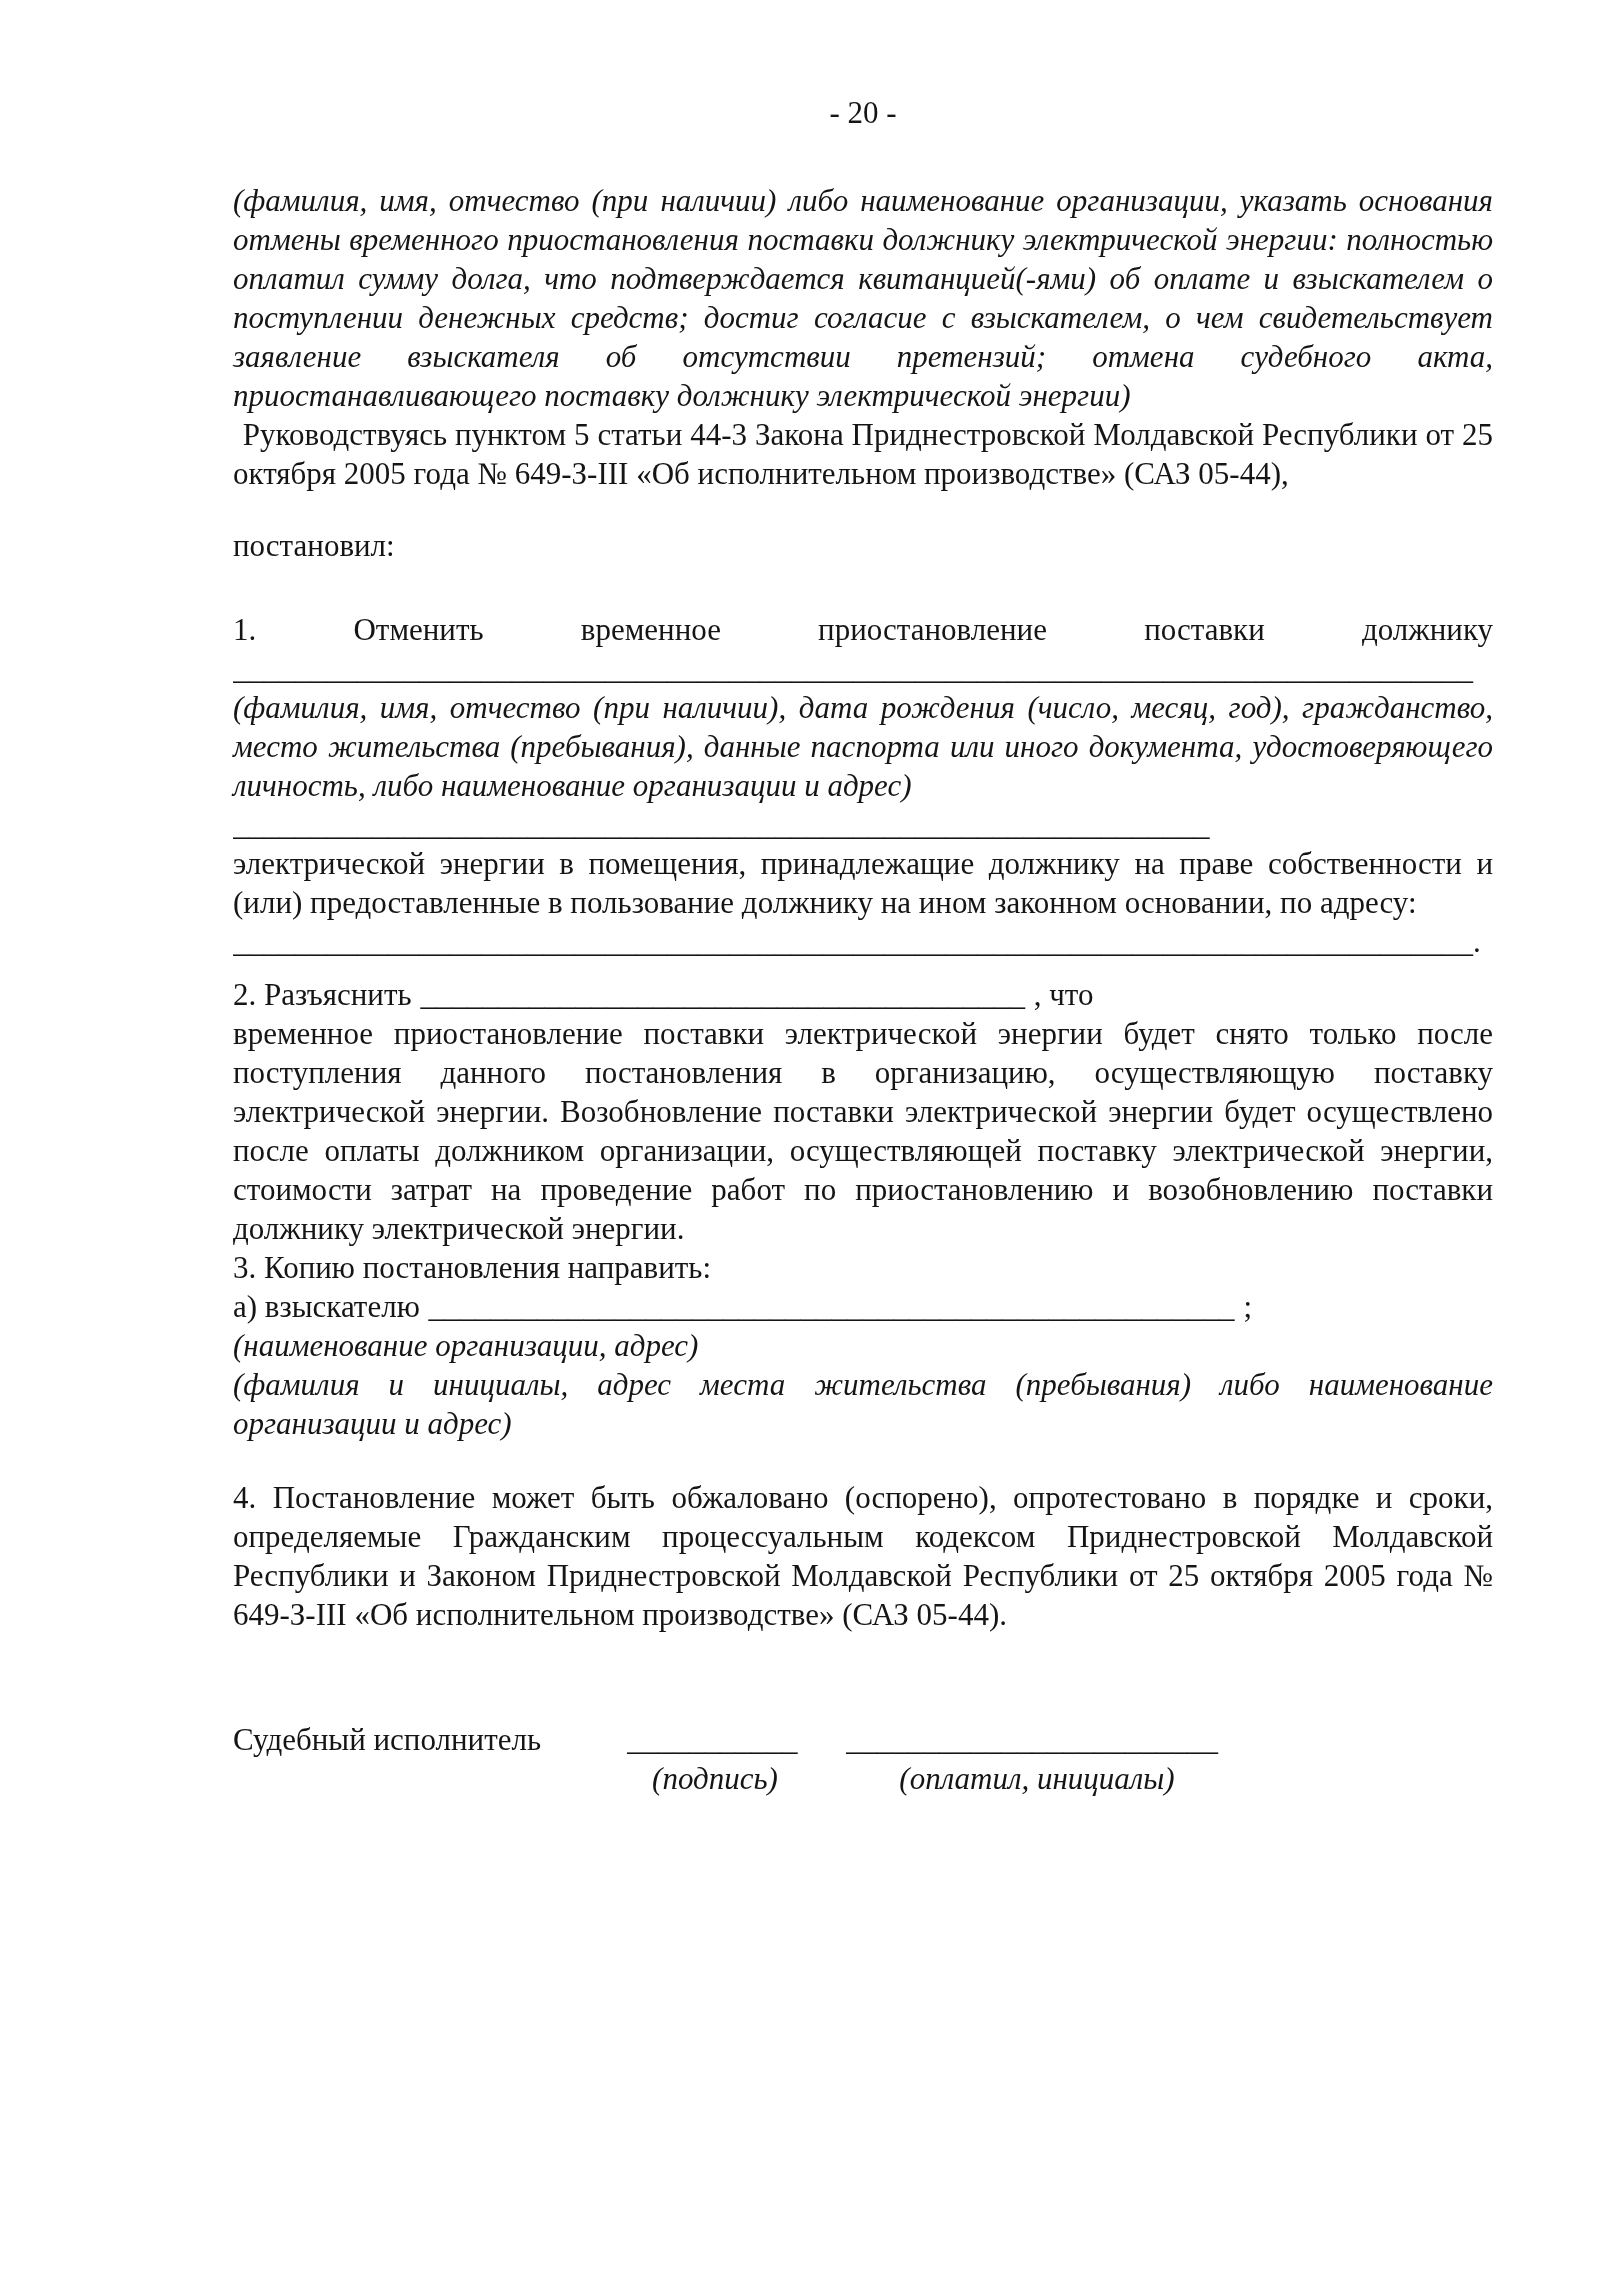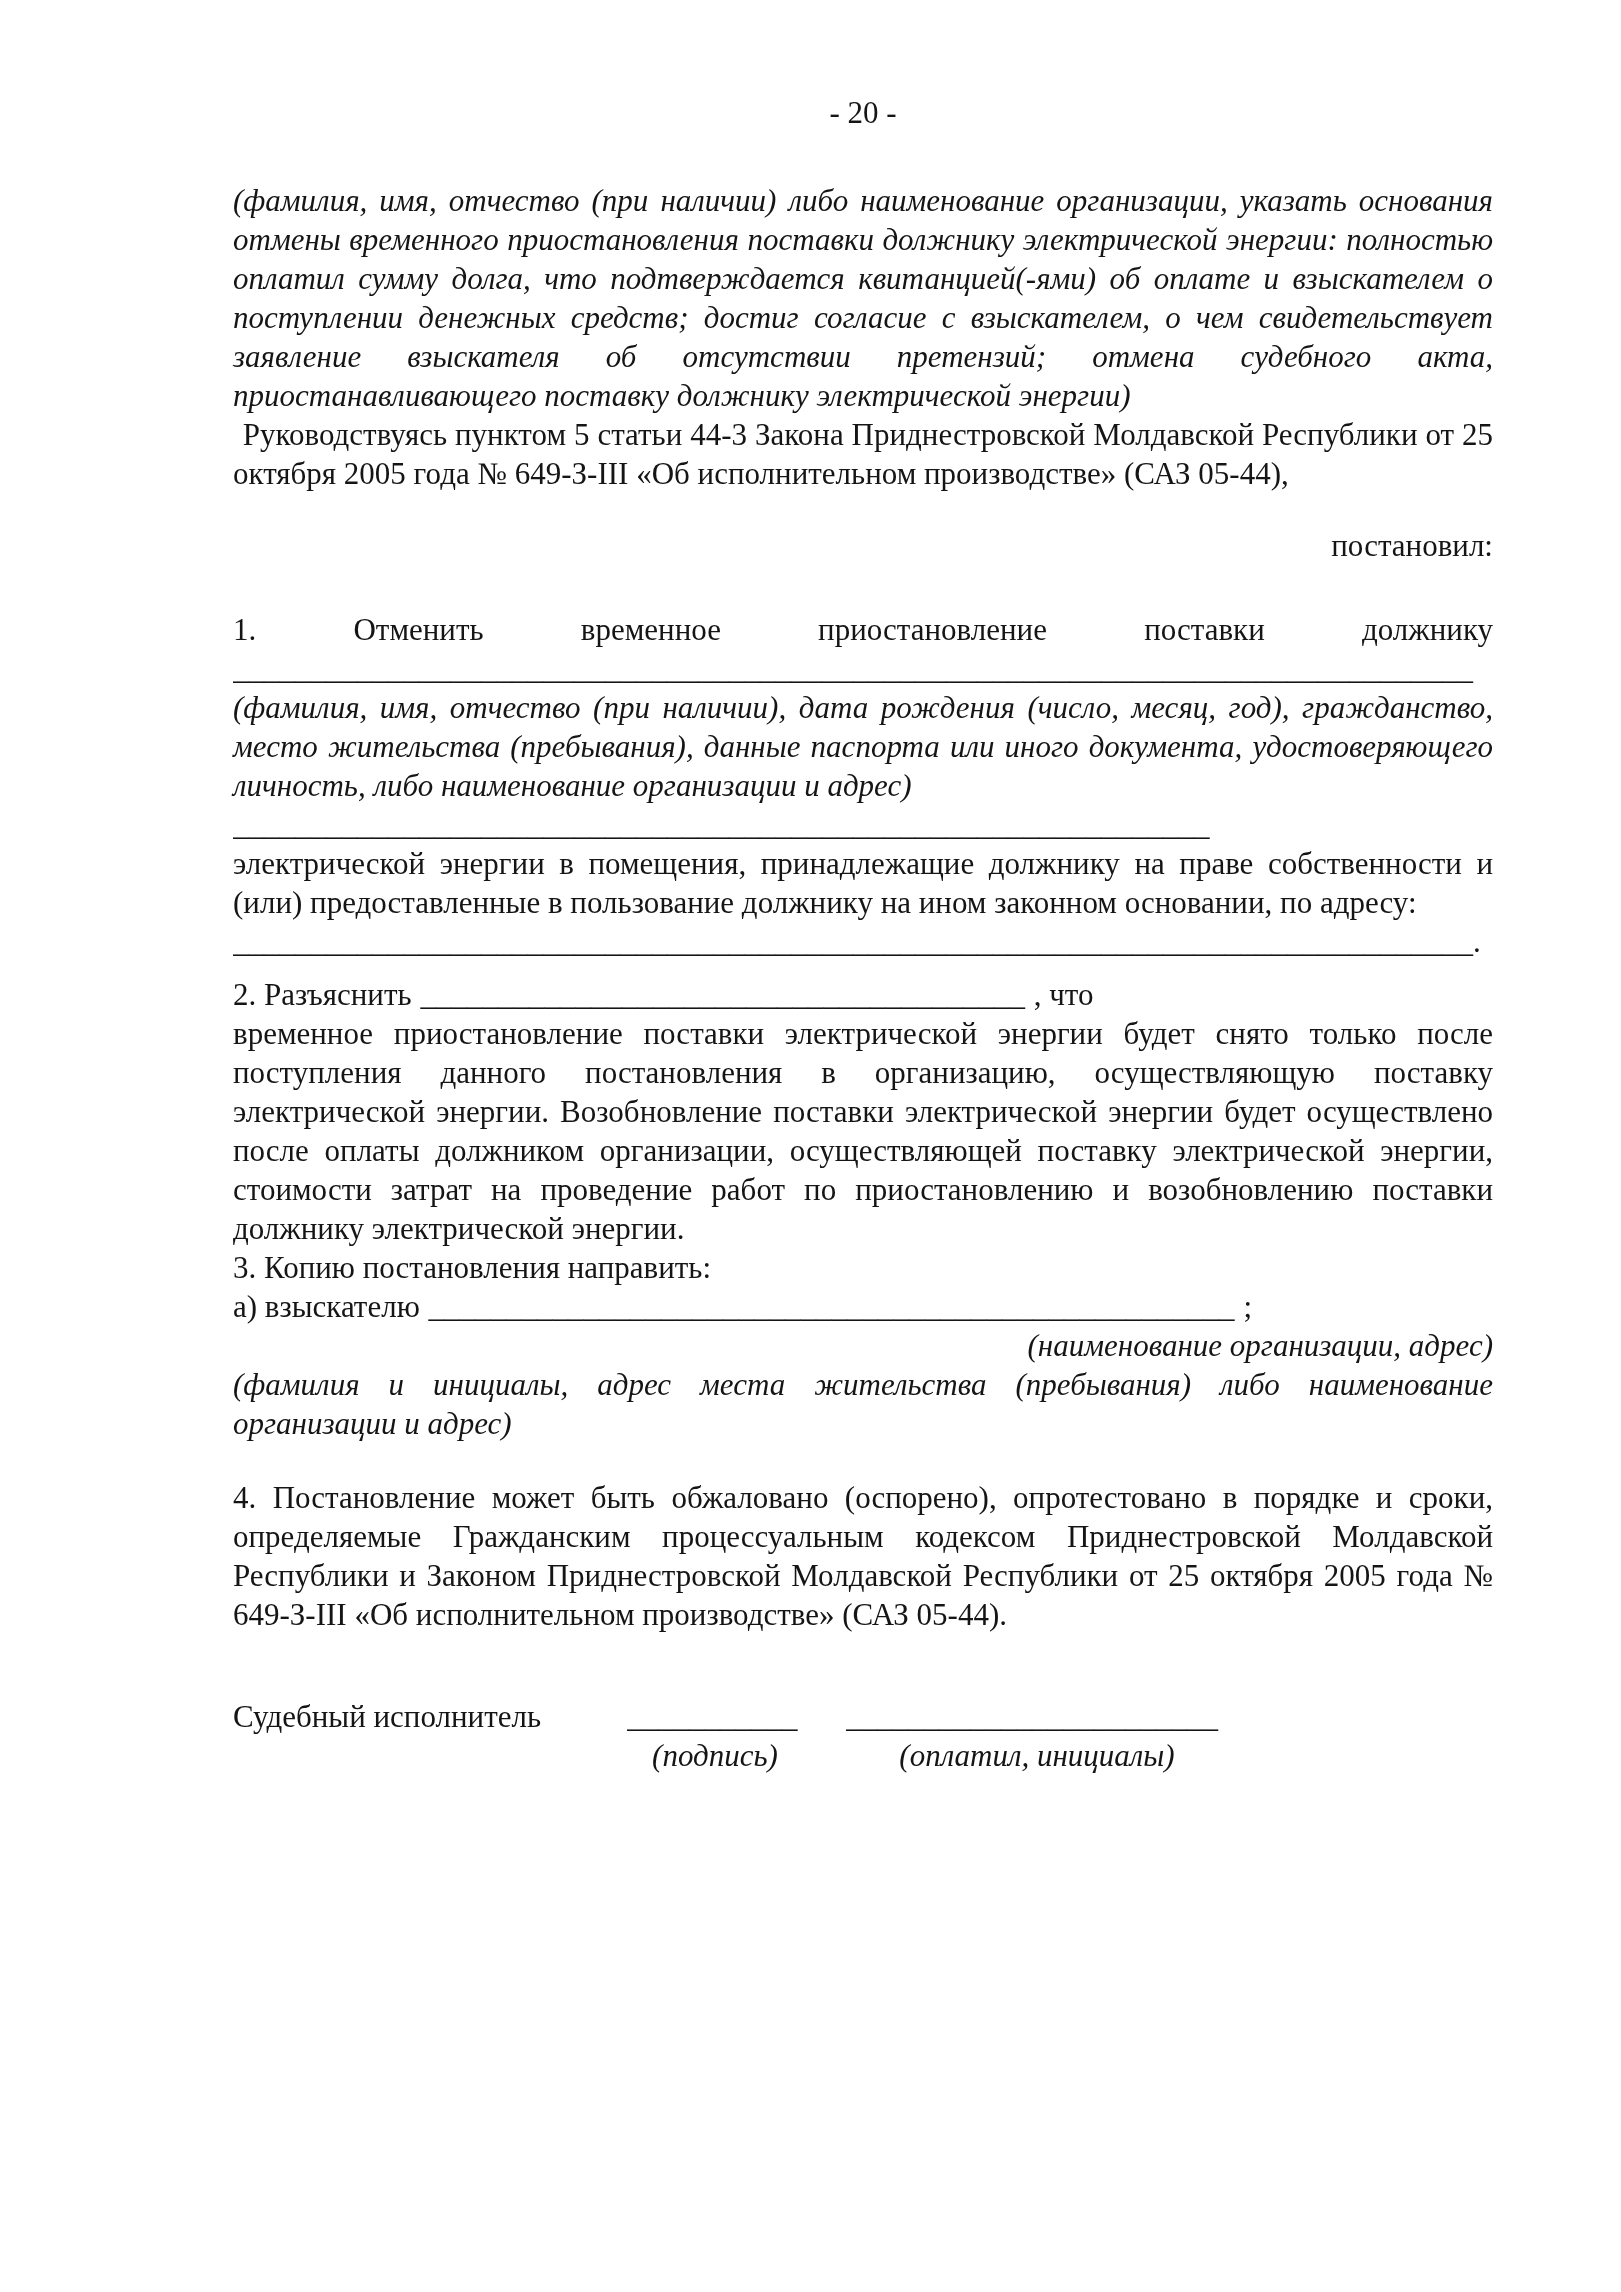--- a/index.html
+++ b/index.html
@@ -18,36 +18,36 @@
     line-height: 39px;
     box-sizing: border-box;
     padding: 93px 77px 0 233px;
     overflow: hidden;
   }
   p { margin: 0; }
   .pagenum { text-align: center; }
   .just { text-align: justify; }
   .force-last { text-align: justify; text-align-last: justify; }
   .it { font-style: italic; }
-  .center { text-align: right; }
+  .center { text-align: left; }
   .blank-line { white-space: nowrap; overflow: hidden; }
   .blank-inline { white-space: nowrap; margin: 0 8.8px; }
   .indent-sm { text-indent: 9.8px; }
 
   .mt-intro   { margin-top: 49px; }
   .mt-resolve { margin-top: 33px; }
   .mt-item1   { margin-top: 45px; }
   .mt-item2   { margin-top: 14px; }
   .mt-item3   { }
   .mt-item4   { margin-top: 35px; }
 
   .sig-grid {
     display: grid;
     grid-template-columns: 394px 176px 43px 382px;
-    margin-top: 63px;
+    margin-top: 86px;
   }
   .sig-label  { grid-column: 1; grid-row: 1; }
   .sig-blank1 { grid-column: 2; grid-row: 1; white-space: nowrap; overflow: hidden; }
   .sig-blank2 { grid-column: 4; grid-row: 1; white-space: nowrap; overflow: hidden; }
   .sig-note1  { grid-column: 2; grid-row: 2; text-align: center; font-style: italic; }
   .sig-note2  { grid-column: 4; grid-row: 2; text-align: center; font-style: italic; }
 </style>
 </head>
 <body>
 

